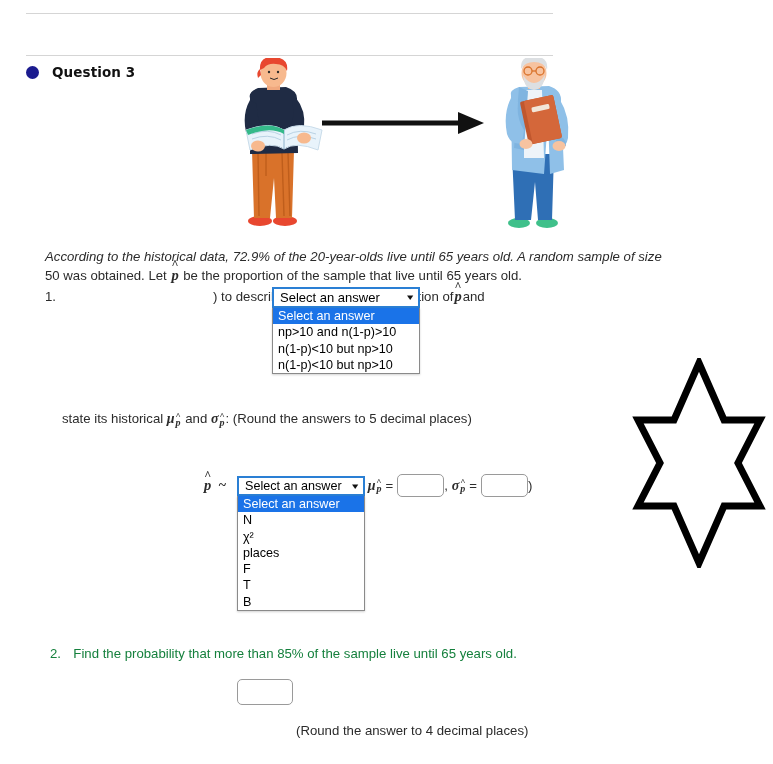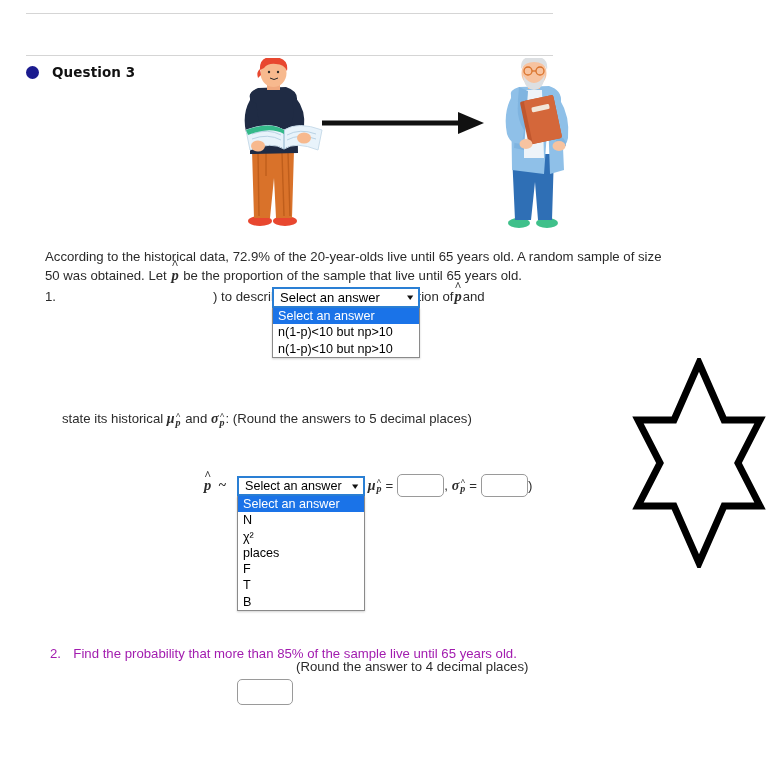--- a/index.html
+++ b/index.html
@@ -64,21 +64,21 @@
 
   
   .para {
     position: absolute;
     font-family: "Liberation Sans", sans-serif;
     font-size: 13.2px;
     color: #2b2b2b;
     line-height: 19px;
     white-space: nowrap;
   }
-  #intro-line1 { left: 45px; top: 247px; }
+  #intro-line1 { left: 45px; top: 247px; font-style: italic; }
   #intro-line2 { left: 45px; top: 266px; }
 
   #q1-line {
     position: absolute;
     left: 45px;
     top: 288px;
     display: flex;
     align-items: center;
     white-space: nowrap;
     font-size: 13.2px;
@@ -92,21 +92,21 @@
     font-size: 13.2px;
     color: #2b2b2b;
     white-space: nowrap;
   }
 
   #q2-line {
     position: absolute;
     left: 50px;
     top: 646px;
     font-size: 13.2px;
-    color: #a21caf;
+    color: #15803d;
     white-space: nowrap;
   }
 
   
   .mathit {
     font-family: "Liberation Serif", serif;
     font-style: italic;
     font-weight: bold;
     font-size: 14px;
   }
@@ -233,21 +233,21 @@
   #input-prob {
     position: absolute;
     left: 237px;
     top: 679px;
     width: 56px;
     height: 26px;
   }
   #prob-note {
     position: absolute;
     left: 296px;
-    top: 659px;
+    top: 723px;
     font-size: 13.2px;
     color: #2b2b2b;
     white-space: nowrap;
   }
 
   
   #star-shape {
     position: absolute;
     left: 628px;
     top: 358px;
@@ -366,20 +366,21 @@
   <span class="txt"> and</span>
 </div>
 
 <div class="select-box" id="select-clt">
   <span>Select an answer</span>
   <span class="caret">▾</span>
 </div>
 
 <ul class="option-list" id="options-clt">
   <li class="selected">Select an answer</li>
+  <li>np&gt;10 and n(1-p)&gt;10</li>
   <li>n(1-p)&lt;10 but np&gt;10</li>
   <li>n(1-p)&lt;10 but np&gt;10</li>
 </ul>
 
 <div id="state-params">
   <span>state its historical </span><span class="greek">μ</span><span class="sub-phat"><span class="phat">p</span></span><span> and </span><span class="greek">σ</span><span class="sub-phat"><span class="phat">p</span></span><span>: (Round the answers to 5 decimal places)</span>
 </div>
 
 <div id="dist-row">
   <span class="phat">p</span>

